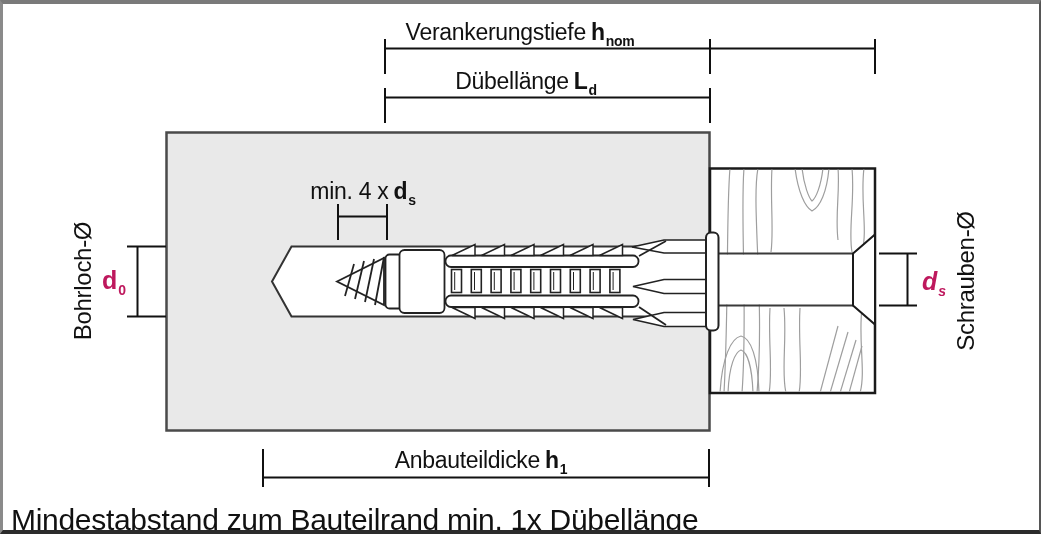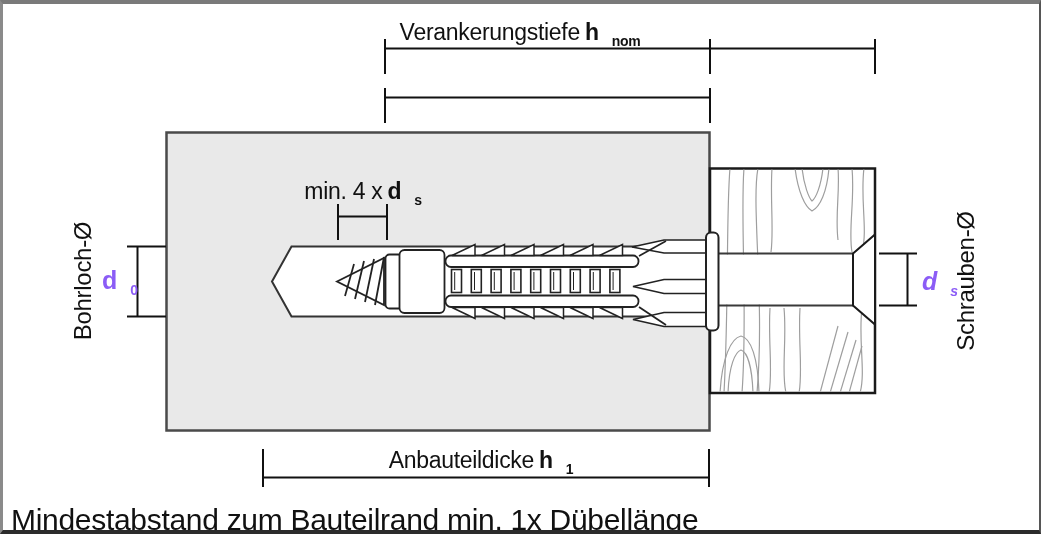--- a/index.html
+++ b/index.html
@@ -30,25 +30,25 @@
     white-space:nowrap;
     transform:translate(-50%,-50%) rotate(-90deg);
     font-size:24px;
     letter-spacing:-0.3px;
     color:#111;
   }
   .symlabel{
     position:absolute;
     white-space:nowrap;
     font-size:25px;
-    color:#8b5cf6;
+    color:#be185d;
   }
   .sym{font-weight:700;margin-left:0.22em;}
   .symlabel .sym{margin-left:0;}
-  .sub{font-weight:700;font-size:14px;position:relative;top:0.45em;margin-left:13px;}
+  .sub{font-weight:700;font-size:14px;position:relative;top:0.45em;margin-left:1px;}
   .footnote{
     position:absolute;
     left:8px;top:499px;
     font-size:30px;
     letter-spacing:-0.3px;
     color:#111;
     white-space:nowrap;
   }
 </style>
 </head>
@@ -187,20 +187,23 @@
       <line x1="263" y1="449" x2="263" y2="487"></line>
       <line x1="709" y1="449" x2="709" y2="487"></line>
     </g>
   </svg>
 
   <div class="dim-label" style="left:517px;top:15px;">
     <span>Verankerungstiefe</span><span class="sym">h</span><span class="sub">nom</span>
   </div>
 
 
+  <div class="dim-label" style="left:523px;top:64px;">
+    <span>Dübellänge</span><span class="sym">L</span><span class="sub">d</span>
+  </div>
 
   <div class="dim-label" style="left:360px;top:174px;">
     <span>min. 4 x</span><span class="sym">d</span><span class="sub">s</span>
   </div>
 
   <div class="dim-label" style="left:478px;top:443px;">
     <span>Anbauteildicke</span><span class="sym">h</span><span class="sub">1</span>
   </div>
 
   <div class="vlabel" style="left:80px;top:277px;">

